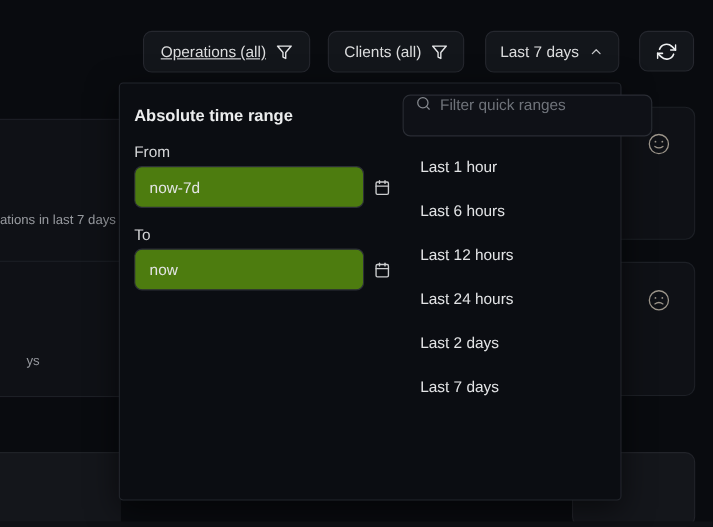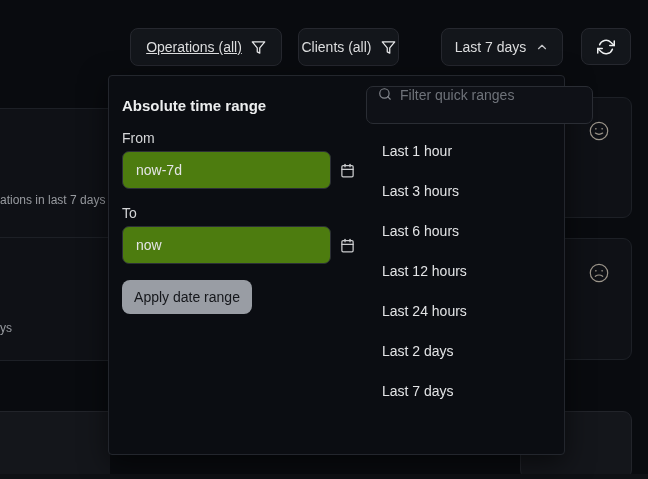--- a/index.html
+++ b/index.html
@@ -74,21 +74,21 @@
     color:#e3e4e6; font-size:14px; cursor:pointer;
   }
 </style>
 </head>
 <body>
 
 <div class="abs bg-card bg-card-left" style="top:108px; height:154px;">
   <span class="bg-caption" style="top:84px;">ations in last 7 days</span>
 </div>
 <div class="abs bg-card bg-card-left" style="top:237px; height:124px;">
-  <span class="bg-caption" style="top:83px;">ys</span>
+  <span class="bg-caption" style="top:83px;padding-left:24px;">ys</span>
 </div>
 <div class="abs bg-card bg-card-left bg3" style="top:411px; height:68px; border:none; border-top:1px solid #22242a;"></div>
 
 <div class="abs bg-card bg-card-right" style="top:97px; height:121px;">
   <span class="face-icon" style="top:22px;">
     <svg width="22" height="22" viewBox="0 0 24 24" fill="none" stroke="currentColor" stroke-width="1.3" stroke-linecap="round">
       <circle cx="12" cy="12" r="9.5"></circle>
       <circle cx="8.6" cy="9.6" r="0.9" fill="currentColor" stroke="none"></circle>
       <circle cx="15.4" cy="9.6" r="0.9" fill="currentColor" stroke="none"></circle>
       <path d="M8 14.3q4 2.8 8 0"></path>
@@ -110,21 +110,21 @@
 
 <div class="abs tb-btn" style="left:130px; width:152px;text-decoration:underline;">
   <span>Operations (all)</span>
   <span style="display:flex; color:#e6e7e9;">
     <svg width="15" height="15" viewBox="0 0 24 24" fill="none" stroke="currentColor" stroke-width="2" stroke-linejoin="round">
       <polygon points="22 3 2 3 10 12.46 10 19 14 21 14 12.46 22 3"></polygon>
     </svg>
   </span>
 </div>
 
-<div class="abs tb-btn" style="left:298px; width:101px;">
+<div class="abs tb-btn" style="left:298px; width:124px;">
   <span>Clients (all)</span>
   <span style="display:flex; color:#e6e7e9;">
     <svg width="15" height="15" viewBox="0 0 24 24" fill="none" stroke="currentColor" stroke-width="2" stroke-linejoin="round">
       <polygon points="22 3 2 3 10 12.46 10 19 14 21 14 12.46 22 3"></polygon>
     </svg>
   </span>
 </div>
 
 <div class="abs tb-btn" style="left:441px; width:122px;">
   <span>Last 7 days</span>
@@ -173,21 +173,20 @@
           <svg width="15" height="15" viewBox="0 0 24 24" fill="none" stroke="currentColor" stroke-width="2" stroke-linecap="round" stroke-linejoin="round">
             <rect x="3" y="4" width="18" height="18" rx="2"></rect>
             <line x1="16" y1="2" x2="16" y2="6"></line>
               <line x1="8" y1="2" x2="8" y2="6"></line>
               <line x1="3" y1="10" x2="21" y2="10"></line>
           </svg>
         </span>
       </button>
     </div>
 
-    <button class="apply-btn">Apply date range</button>
   </div>
 
   <div class="v-divider"></div>
 
   <div class="panel-right">
     <div class="search-box">
       <span style="display:flex;">
         <svg width="14" height="14" viewBox="0 0 24 24" fill="none" stroke="currentColor" stroke-width="2" stroke-linecap="round">
           <circle cx="11" cy="11" r="8"></circle>
             <line x1="21" y1="21" x2="16.65" y2="16.65"></line>
@@ -195,23 +194,20 @@
       </span>
       <input type="text" placeholder="Filter quick ranges" style="">
     </div>
 
     <div class="qr-list">
 
         <div class="qr-item">
           <span>Last 1 hour</span>
         </div>
 
-        <div class="qr-item">
-          <span>Last 3 hours</span>
-        </div>
 
         <div class="qr-item">
           <span>Last 6 hours</span>
         </div>
 
         <div class="qr-item">
           <span>Last 12 hours</span>
         </div>
 
         <div class="qr-item">

